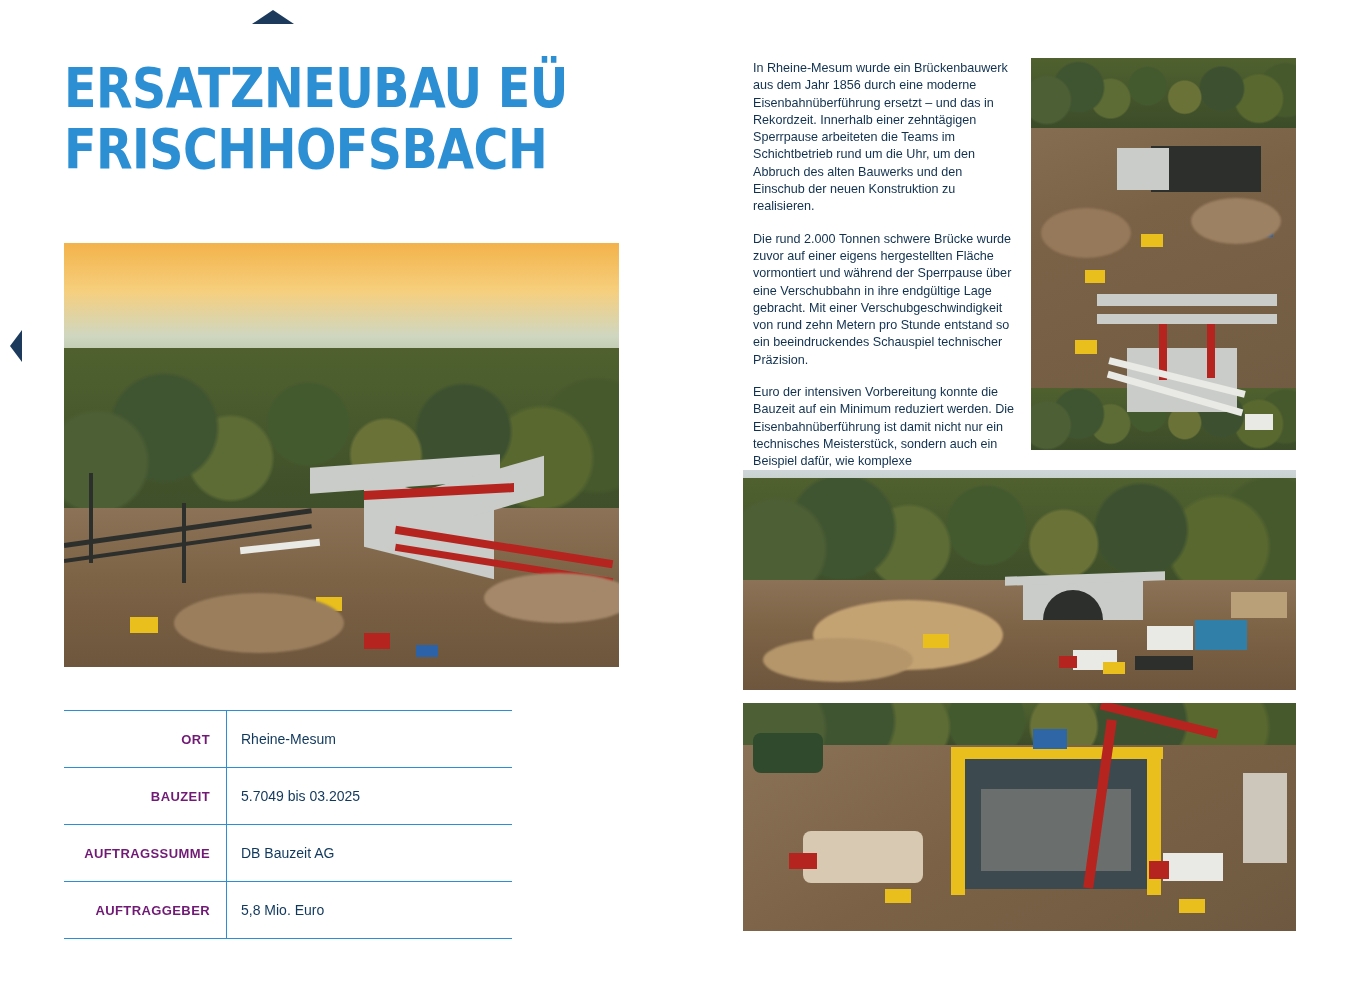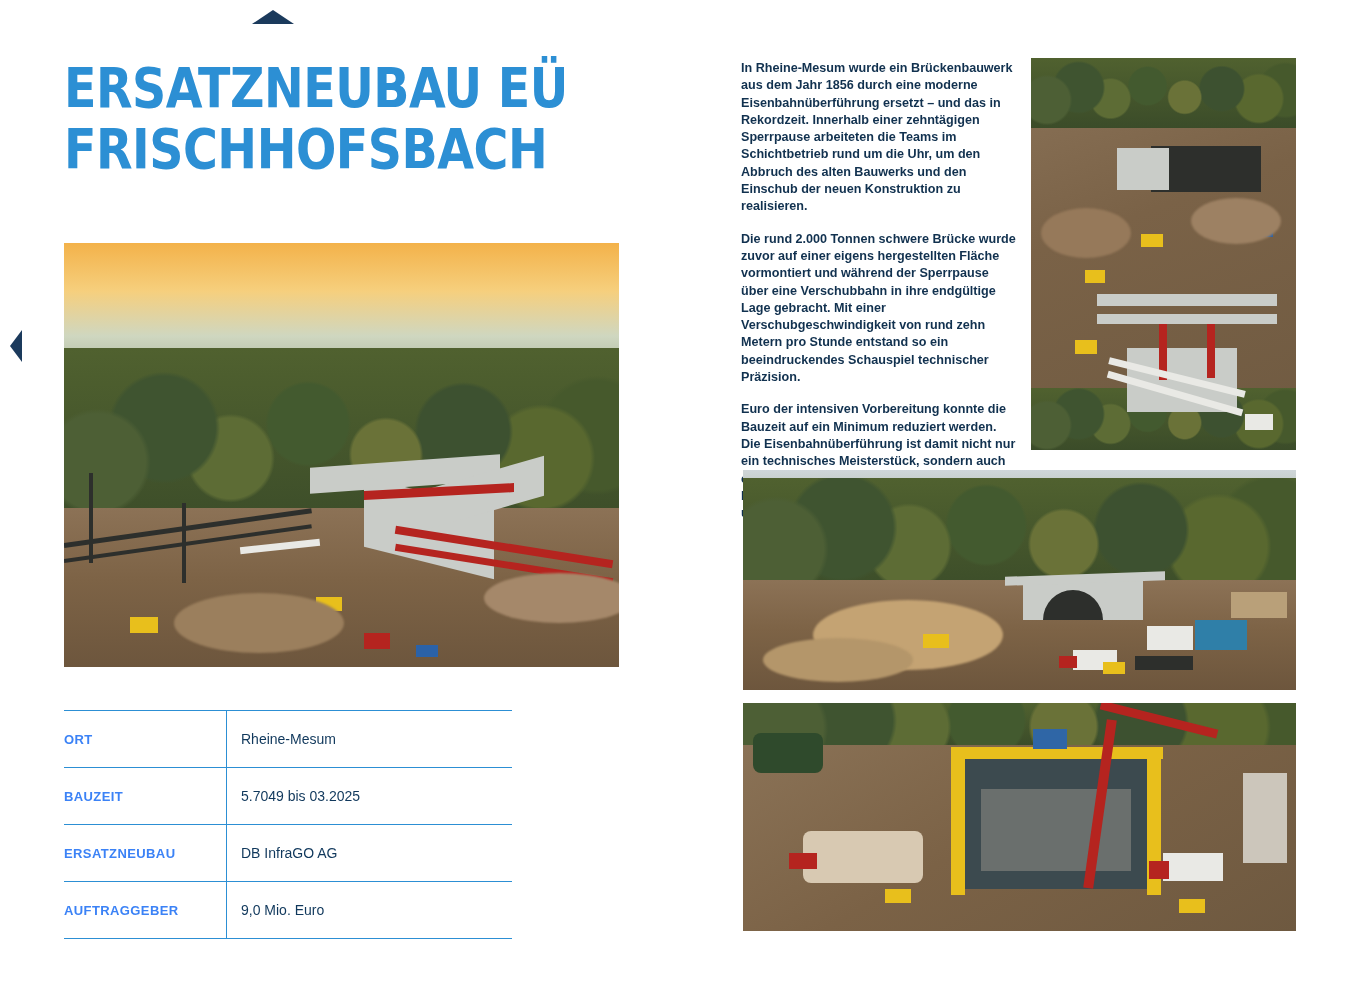--- a/index.html
+++ b/index.html
@@ -132,45 +132,45 @@
   }
   .facts td {
     border-bottom: 1px solid #2c8fd4;
     padding: 0;
     height: 56px;
     vertical-align: middle;
   }
   .facts tr:first-child td { border-top: 1px solid #2c8fd4; }
   .facts td.label {
     width: 146px;
-    text-align: left;
+    text-align: right;
     padding-right: 16px;
     font-weight: 700;
     font-size: 13px;
     letter-spacing: 0.4px;
-    color: #3b82f6;
+    color: #701a75;
     border-right: 1px solid #2c8fd4;
   }
   .facts td.value {
     padding-left: 14px;
     font-size: 14px;
     color: #10385c;
   }
 
   
   .body-text {
     position: absolute;
     left: 741px;
     top: 60px;
     width: 276px;
     font-size: 12.6px;
     line-height: 17.3px;
     color: #11314f;
   }
-  .body-text p { margin: 0 0 15px 0; font-weight: bold; }
+  .body-text p { margin: 0 0 15px 12px; }
 
   #photo-aerial-top {
     position: absolute;
     left: 1031px;
     top: 58px;
     width: 265px;
     height: 392px;
   }
   #photo-site-mid {
     position: absolute;
@@ -231,26 +231,26 @@
   <tbody>
     <tr>
       <td class="label">ORT</td>
       <td class="value">Rheine-Mesum</td>
     </tr>
     <tr>
       <td class="label">BAUZEIT</td>
       <td class="value">5.7049 bis 03.2025</td>
     </tr>
     <tr>
-      <td class="label">ERSATZNEUBAU</td>
-      <td class="value">DB InfraGO AG</td>
+      <td class="label">AUFTRAGSSUMME</td>
+      <td class="value">DB Bauzeit AG</td>
     </tr>
     <tr>
       <td class="label">AUFTRAGGEBER</td>
-      <td class="value">9,0 Mio. Euro</td>
+      <td class="value">5,8 Mio. Euro</td>
     </tr>
   </tbody>
 </table>
 
 <div class="body-text">
   <p>In Rheine-Mesum wurde ein Brückenbauwerk aus dem Jahr 1856 durch eine moderne Eisenbahnüberführung ersetzt – und das in Rekordzeit. Innerhalb einer zehntägigen Sperrpause arbeiteten die Teams im Schichtbetrieb rund um die Uhr, um den Abbruch des alten Bauwerks und den Einschub der neuen Konstruktion zu realisieren.</p>
   <p>Die rund 2.000 Tonnen schwere Brücke wurde zuvor auf einer eigens hergestellten Fläche vormontiert und während der Sperrpause über eine Verschubbahn in ihre endgültige Lage gebracht. Mit einer Verschubgeschwindigkeit von rund zehn Metern pro Stunde entstand so ein beeindruckendes Schauspiel technischer Präzision.</p>
   <p>Euro der intensiven Vorbereitung konnte die Bauzeit auf ein Minimum reduziert werden. Die Eisenbahnüberführung ist damit nicht nur ein technisches Meisterstück, sondern auch ein Beispiel dafür, wie komplexe Infrastrukturprojekte mit höchster Effizienz umgesetzt werden können.</p>
 </div>
 

